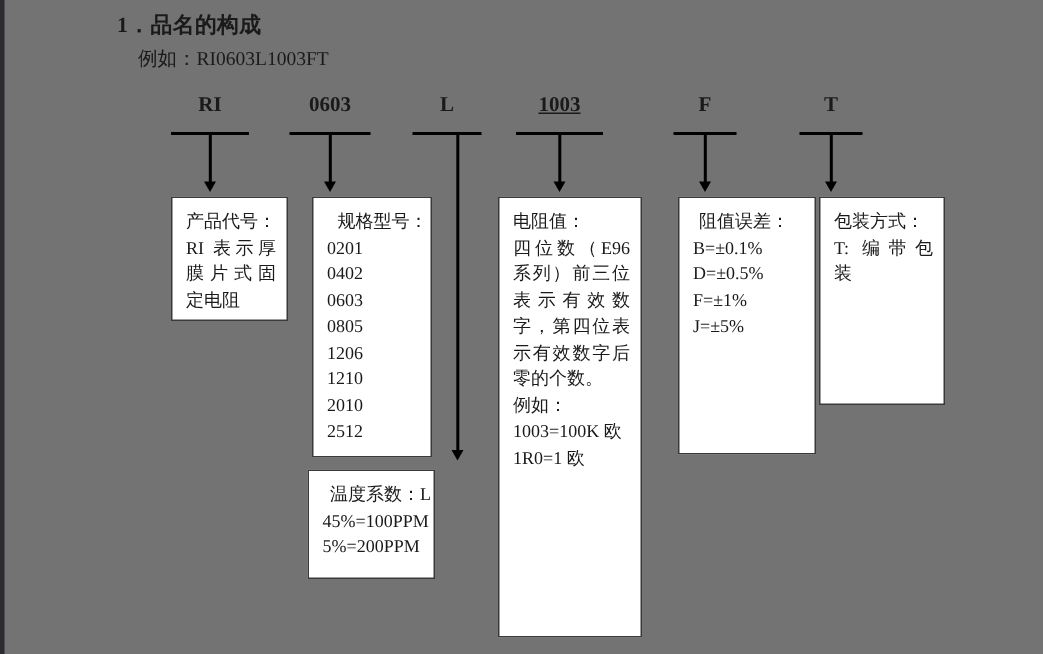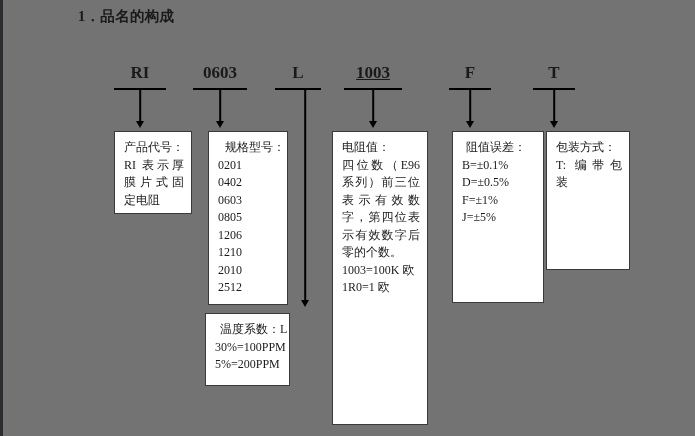--- a/index.html
+++ b/index.html
@@ -40,21 +40,21 @@
     left: 92px;
     top: 30px;
     font-size: 13px;
     white-space: nowrap;
   }
 
   
   .code-label {
     position: absolute;
     top: 63px;
-    font-size: 17px;
+    font-size: 14px;
     font-weight: bold;
     text-align: center;
     white-space: nowrap;
     transform: translateX(-50%);
   }
 
   
   .tee-bar {
     position: absolute;
     height: 2px;
@@ -108,20 +108,21 @@
   }
 </style>
 </head>
 <body>
 
 <div id="page">
 
   <div id="left-edge"></div>
 
   <div class="section-title">1．品名的构成</div>
+  <div class="example-line">例如：RI0603L1003FT</div>
 
   <div class="code-label" style="left:140px;">RI</div>
   <div class="code-label" style="left:220px;">0603</div>
   <div class="code-label" style="left:298px;">L</div>
   <div class="code-label" style="left:373px;text-decoration:underline;">1003</div>
   <div class="code-label" style="left:470px;">F</div>
   <div class="code-label" style="left:554px;">T</div>
 
   <div class="tee-bar" style="left:140px; top:88px;  width:52px;"></div>
   <div class="tee-stem" style="left:140px; top:88px;  height:36px;"></div>
@@ -167,29 +168,30 @@
       <div class="row">1206</div>
       <div class="row">1210</div>
       <div class="row">2010</div>
       <div class="row">2512</div>
     </div>
   </div>
 
   <div class="box" style="left:205px; top:313px; width:85px; height:73px;">
     <div class="box-inner">
       <div class="row" style="padding-left:5px;">温度系数：L</div>
-      <div class="row">30%=100PPM</div>
+      <div class="row">45%=100PPM</div>
       <div class="row">5%=200PPM</div>
     </div>
   </div>
 
   <div class="box" style="left:332px; top:131px; width:96px; height:294px;">
     <div class="box-inner">
       <div class="row">电阻值：</div>
       <div class="row wrap">四位数（E96 系列）前三位表示有效数字，第四位表示有效数字后零的个数。</div>
+      <div class="row">例如：</div>
       <div class="row">1003=100K 欧</div>
       <div class="row">1R0=1 欧</div>
     </div>
   </div>
 
   <div class="box" style="left:452px; top:131px; width:92px; height:172px;">
     <div class="box-inner">
       <div class="row" style="padding-left:4px;">阻值误差：</div>
       <div class="row">B=±0.1%</div>
       <div class="row">D=±0.5%</div>

